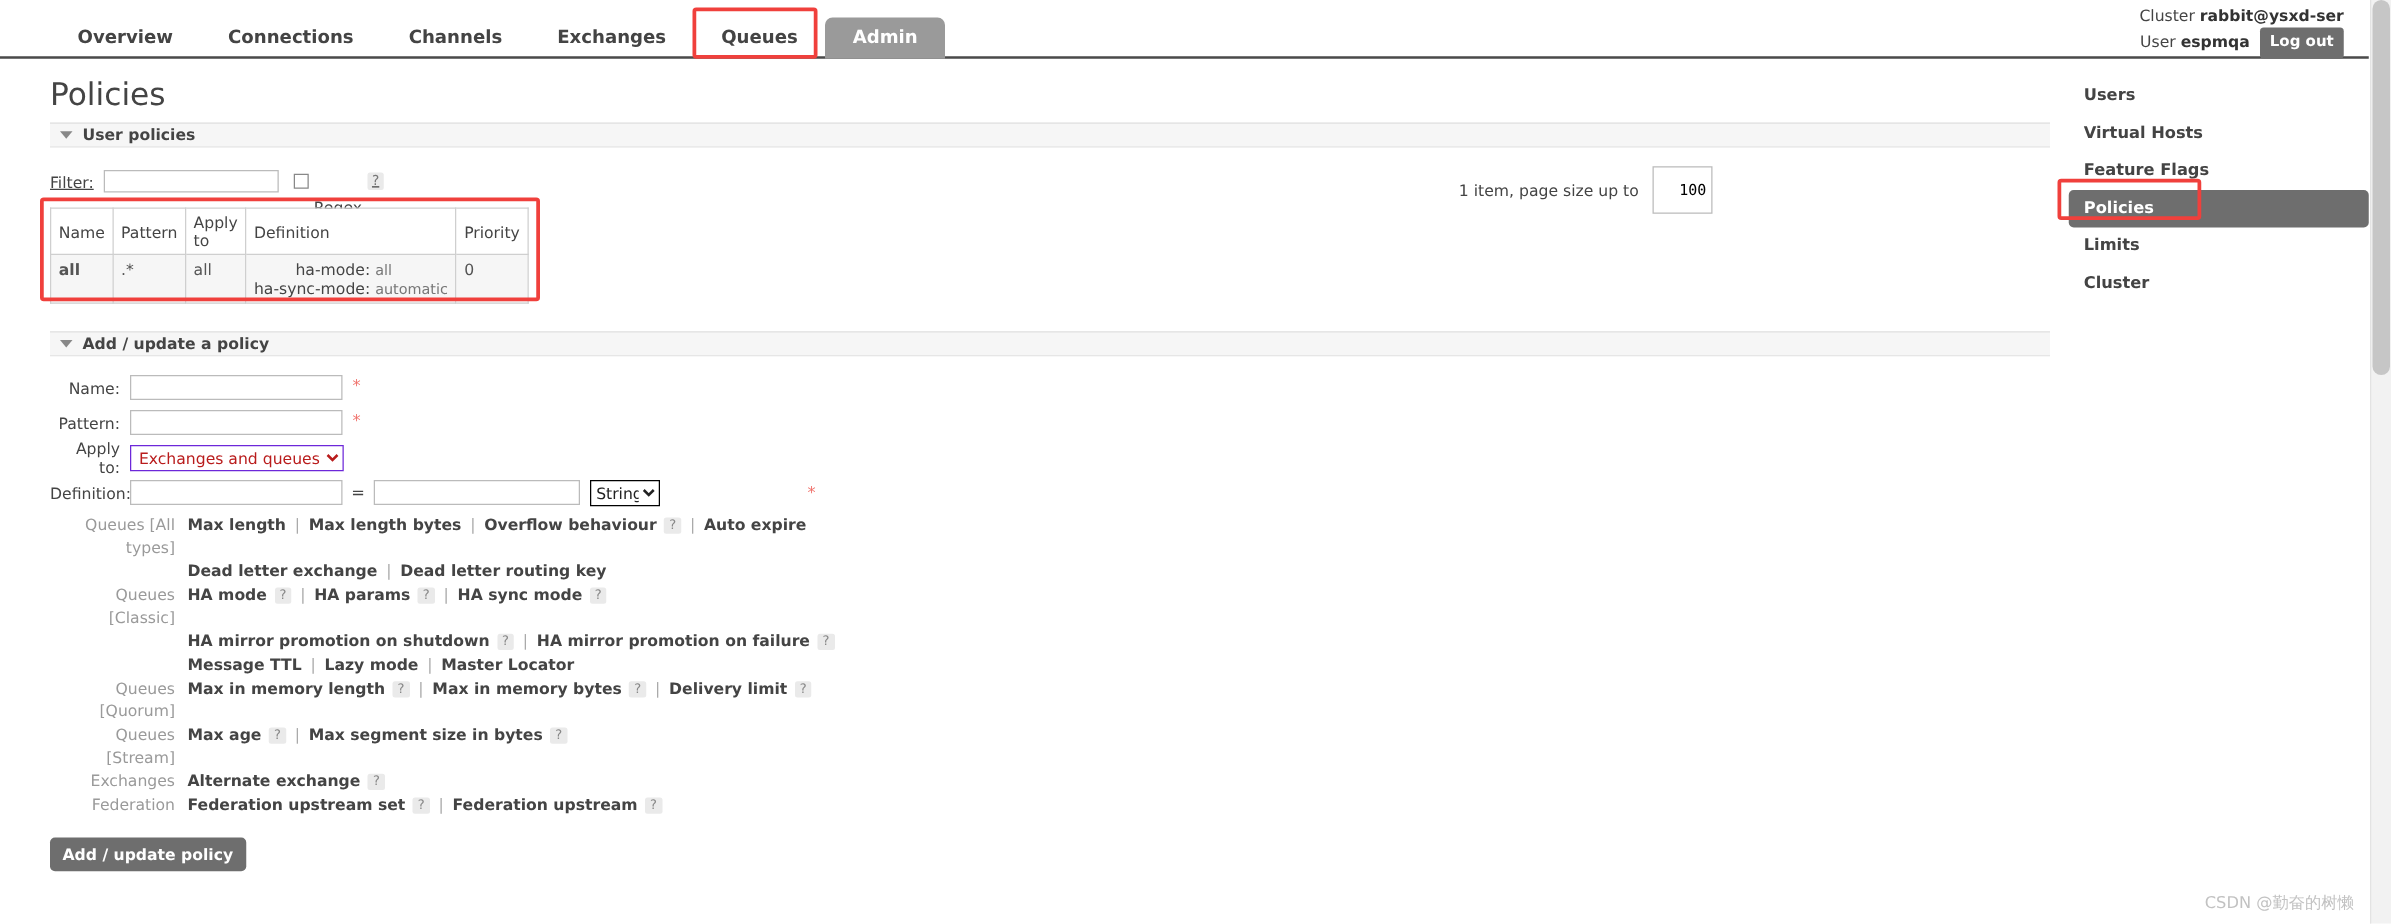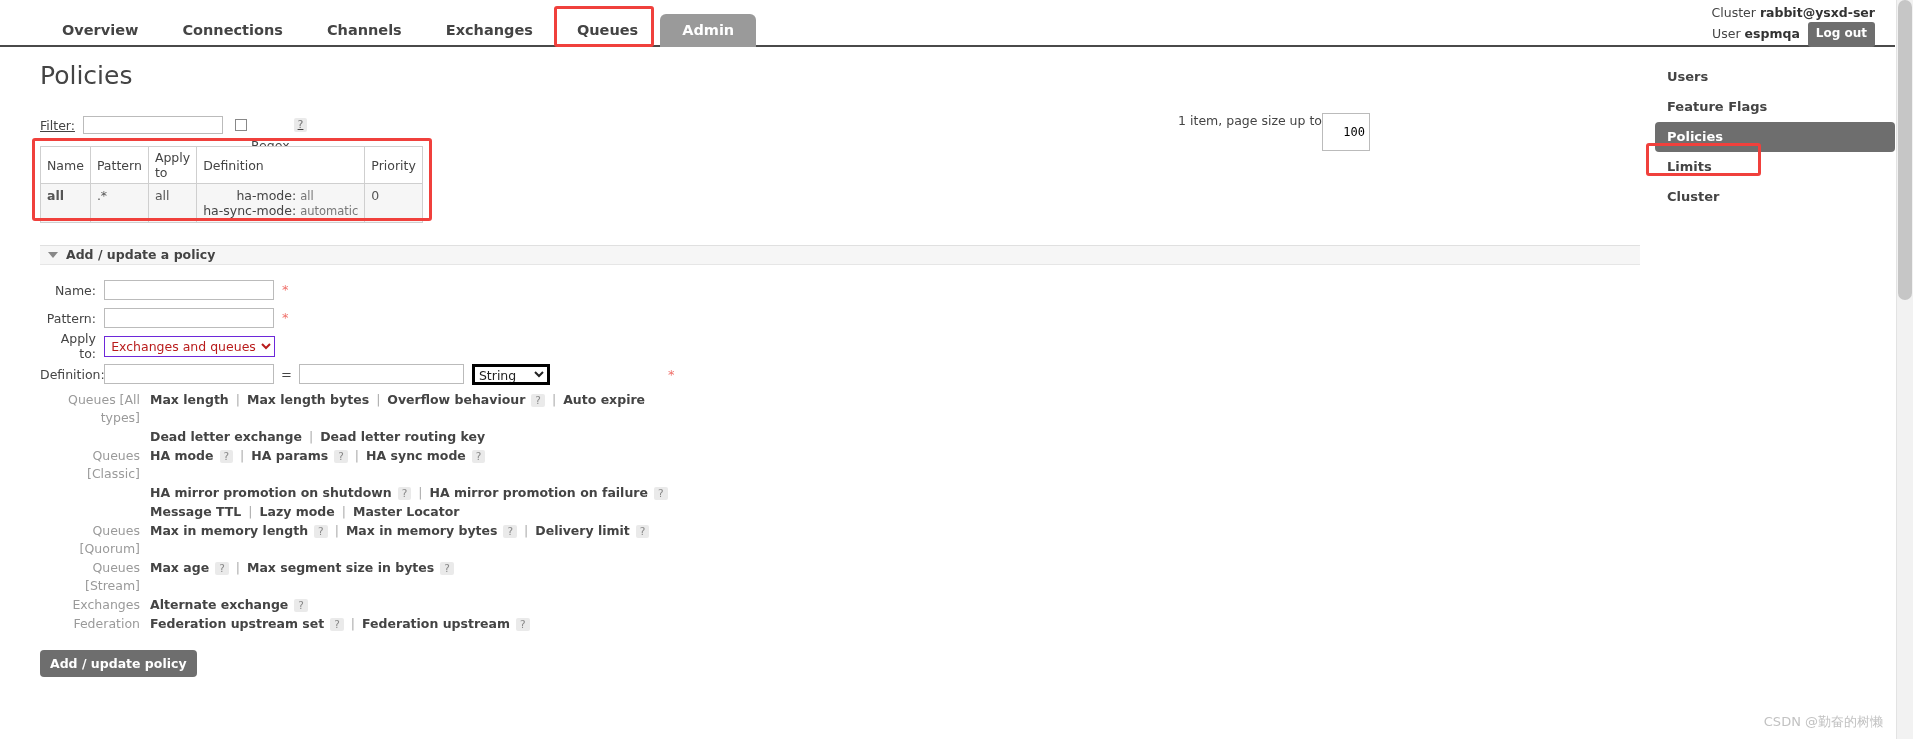--- a/index.html
+++ b/index.html
@@ -163,24 +163,24 @@
     font-size: 11px;
     padding: 0px 4px;
     border-radius: 2px;
     cursor: pointer;
     line-height: 14px;
   }
   .pager {
     position: absolute;
     right: 270px; top: 3px;
     display: flex;
-    align-items: flex-start;
+    align-items: center;
     font-size: 12.5px;
     color: #444;
-    gap: 0;
+    gap: 11px;
   }
   .pager-input {
     width: 48px;
     height: 18px;
     border: 1px solid #bbbbbb;
     background: #fff;
     text-align: right;
     font-size: 12px;
     padding: 18px 4px;
     font-family: "DejaVu Sans Mono", monospace;
@@ -285,22 +285,22 @@
     height: 20px;
     border: 1px solid #bbbbbb;
     background: #fff;
     font-size: 12px;
     padding: 1px 3px;
     font-family: inherit;
   }
   select.typesel {
     margin-left: 8px;
     height: 21px;
-    width: 78px;
-    border: 3px solid #000000;
+    width: 56px;
+    border: 1px solid #000000;
     background: #fff;
     font-size: 12.5px;
     font-family: inherit;
     color: #222;
   }
   .star2 { color: #f0706a; margin-left: 118px; font-size: 13px; }
 
   
   .deflinks { margin-top: 6px; }
   .dl-row {
@@ -440,20 +440,24 @@
         <b>espmqa</b>
         <span class="logout-btn">Log out</span>
       </div>
     </div>
   </div>
 
   <div class="page-title">Policies</div>
 
   <div class="main">
 
+    <div class="section-head">
+      <span class="tri"></span>
+      <span>User policies</span>
+    </div>
 
     <div class="filter-row">
       <span class="filter-label">Filter:</span>
       <input class="filter-input" type="text" value="" style="">
       <span class="regex-wrap">
         <span class="cb"></span>
         <span class="regex-label">Regex</span>
         <span class="qm">?</span>
       </span>
 
@@ -642,20 +646,21 @@
         </div>
 
         <button class="submit-btn">Add / update policy</button>
       </div>
     </div>
 
   </div>
 
   <div class="rightnav">
     <div class="rn-item">Users</div>
+    <div class="rn-item">Virtual Hosts</div>
     <div class="rn-item">Feature Flags</div>
     <div class="rn-item active">Policies</div>
     <div class="rn-item">Limits</div>
     <div class="rn-item">Cluster</div>
     <div class="rn-highlight"></div>
   </div>
 
   <div class="scrollbar">
     <div class="scrollthumb"></div>
   </div>

